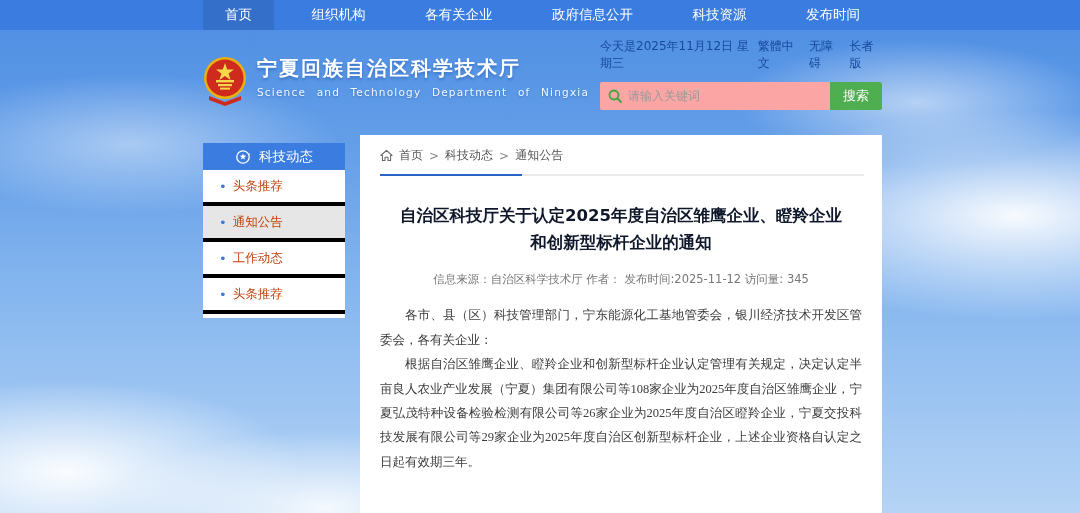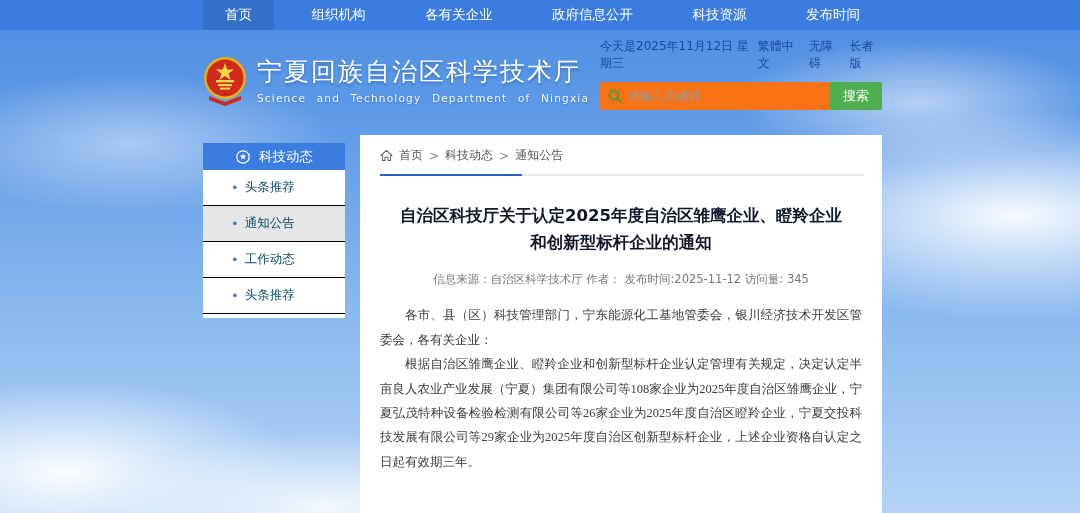--- a/index.html
+++ b/index.html
@@ -30,38 +30,38 @@
     color: #ffffff; font-size: 13.5px; text-decoration: none;
     display: flex; align-items: center; padding: 0 22px; cursor: pointer;
   }
   .topnav a.active { background: rgba(0,0,0,.10); }
 
   
   .header { position: absolute; top: 30px; left: 203px; width: 679px; height: 105px; }
   .brand { position: absolute; left: 0; top: 26px; display: flex; align-items: flex-start; }
   .emblem { width: 44px; height: 50px; margin-right: 10px; flex: 0 0 auto; }
   .brand-text .cn {
-    color: #ffffff; font-size: 25px; font-weight: normal; letter-spacing: 2px;
+    color: #ffffff; font-size: 20px; font-weight: bold; letter-spacing: 2px;
     text-shadow: 0 2px 3px rgba(20,70,160,.45); line-height: 1.25;
   }
   .brand-text .en {
     color: #f2f7ff; font-size: 10.5px; letter-spacing: 1.2px; word-spacing: 6px;
     margin-top: 5px; text-shadow: 0 1px 2px rgba(20,70,160,.4);
   }
 
   .util { position: absolute; top: 8px; right: 0; width: 282px; }
   .util-row {
     display: flex; justify-content: space-between; align-items: center;
     font-size: 12px; color: #17499c; margin-bottom: 10px;
   }
   .util-links { display: flex; gap: 8px; }
   .util-links a { color: #17499c; text-decoration: none; cursor: pointer; }
 
   .searchbox {
-    position: relative; height: 28px; background: #f97316; border-radius: 2px;
+    position: relative; height: 28px; background: #fca5a5; border-radius: 2px;
     display: flex; align-items: center;
   }
   .searchbox .mag { margin: 0 6px 0 8px; flex: 0 0 auto; display: block; }
   .searchbox input {
     border: none; outline: none; flex: 1; height: 26px; font-size: 12px;
     color: #333; background: transparent; font-family: inherit;
   }
   .searchbox input::placeholder { color: #999; }
   .search-btn {
     flex: 0 0 auto; width: 52px; height: 28px; background: #4fae4f; color: #fff;
@@ -75,23 +75,23 @@
     display: flex; align-items: flex-start;
   }
 
   .sidebar { width: 142px; flex: 0 0 auto; margin-top: 8px; }
   .sidebar-head {
     height: 27px; background: #3a7ce0; color: #fff; font-size: 13.5px;
     display: flex; align-items: center; justify-content: center; gap: 8px;
   }
   .sidebar-body { background: #ffffff; padding-bottom: 4px; }
   .side-item {
-    height: 36px; display: flex; align-items: center; padding-left: 28px;
-    font-size: 12.5px; color: #0c4a6e; cursor: pointer; position: relative;
-    border-bottom: 1px solid #000000;
+    height: 36px; display: flex; align-items: center; padding-left: 16px;
+    font-size: 12.5px; color: #c2410c; cursor: pointer; position: relative;
+    border-bottom: 4px solid #000000;
   }
   .side-item::before { content: "•"; color: #3a7ce0; margin-right: 6px; font-size: 13px; }
   .side-item.active { background: #e6e6e6; }
 
   .main {
     flex: 1; margin-left: 15px; background: #ffffff; min-height: 378px;
     padding: 12px 20px 20px 20px;
   }
 
   .breadcrumb {

